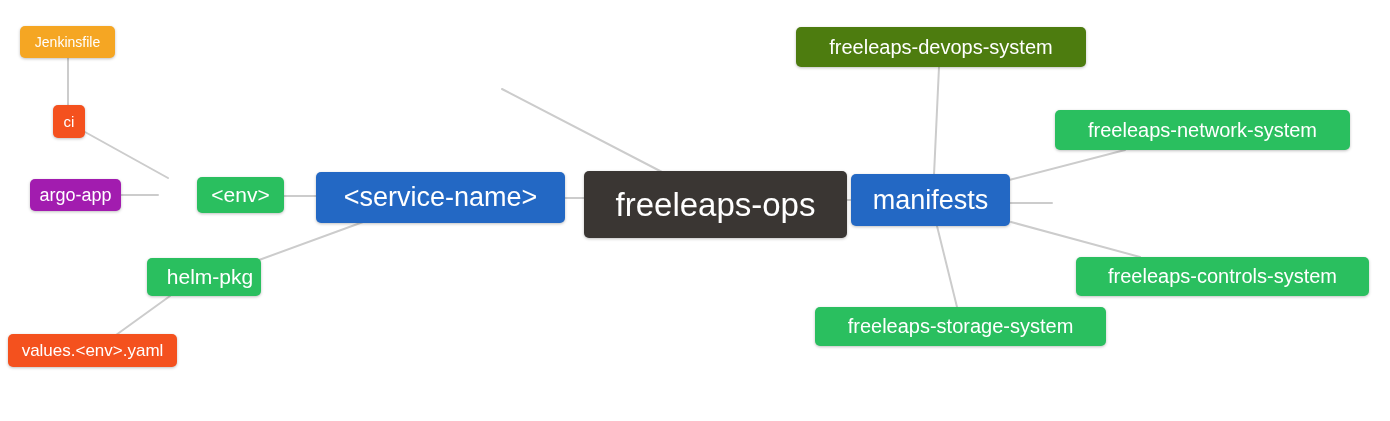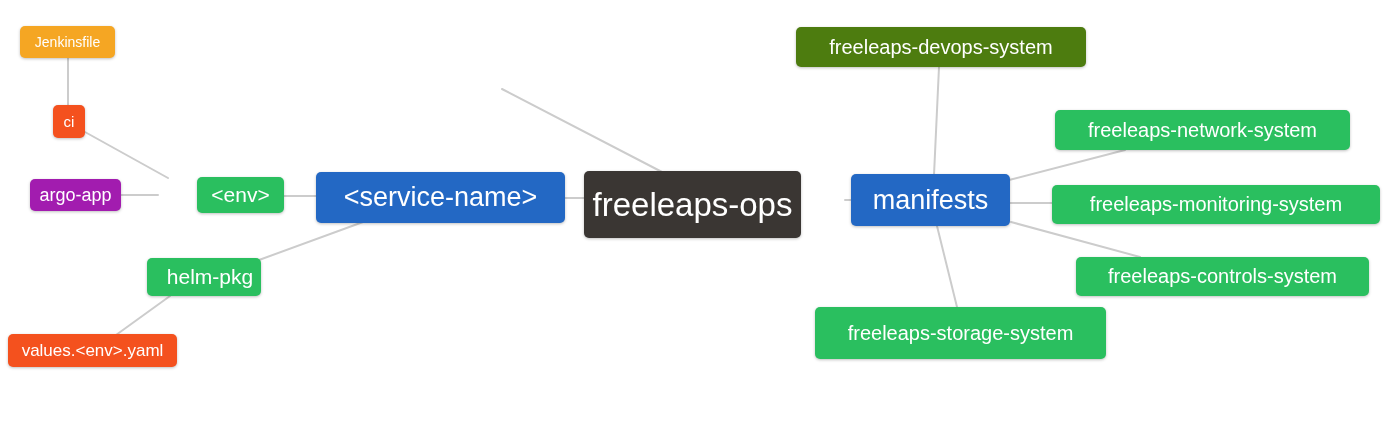--- a/index.html
+++ b/index.html
@@ -55,20 +55,19 @@
       <line x1="1011" y1="222" x2="1140" y2="257" stroke="#cccccc" stroke-width="2" stroke-linecap="round"></line>
       <line x1="937" y1="226" x2="957" y2="307" stroke="#cccccc" stroke-width="2" stroke-linecap="round"></line>
     </svg>
     <div class="node" style="left: 20px; top: 26px; width: 95px; height: 32px; font-size: 14px; background: rgb(245, 166, 35); color: rgb(255, 255, 255);">Jenkinsfile</div>
     <div class="node" style="left: 53px; top: 105px; width: 32px; height: 33px; font-size: 15px; background: rgb(244, 81, 30); color: rgb(255, 255, 255);">ci</div>
     <div class="node" style="left: 30px; top: 179px; width: 91px; height: 32px; font-size: 18px; background: #a21caf; color: rgb(255, 255, 255);">argo-app</div>
     <div class="node" style="left: 158px; top: 177px; width: 87px; height: 36px; font-size: 21px; background: rgb(42, 191, 95); color: rgb(255, 255, 255); margin-left: 39px;">&lt;env&gt;</div>
     <div class="node" style="left: 147px; top: 258px; width: 114px; height: 38px; font-size: 21px; background: rgb(42, 191, 95); color: rgb(255, 255, 255); padding-left: 12px;">helm-pkg</div>
     <div class="node" style="left: 8px; top: 334px; width: 169px; height: 33px; font-size: 17px; background: rgb(244, 81, 30); color: rgb(255, 255, 255);">values.&lt;env&gt;.yaml</div>
     <div class="node" style="left: 316px; top: 172px; width: 249px; height: 51px; font-size: 27px; background: rgb(35, 104, 196); color: rgb(255, 255, 255);">&lt;service-name&gt;</div>
-    <div class="node" style="left: 584px; top: 171px; width: 217px; height: 67px; font-size: 33px; background: rgb(58, 54, 51); color: rgb(255, 255, 255);">freeleaps-ops</div>
+    <div class="node" style="left: 584px; top: 171px; width: 263px; height: 67px; font-size: 33px; background: rgb(58, 54, 51); color: rgb(255, 255, 255);">freeleaps-ops</div>
     <div class="node" style="left: 851px; top: 174px; width: 159px; height: 52px; font-size: 27px; background: rgb(35, 104, 196); color: rgb(255, 255, 255);">manifests</div>
     <div class="node" style="left: 796px; top: 27px; width: 290px; height: 40px; font-size: 20px; background: #4d7c0f; color: rgb(255, 255, 255);">freeleaps-devops-system</div>
     <div class="node" style="left: 1055px; top: 110px; width: 295px; height: 40px; font-size: 20px; background: rgb(42, 191, 95); color: rgb(255, 255, 255);">freeleaps-network-system</div>
-    <div class="node" style="left: 1052px; top: 185px; width: 328px; height: 39px; font-size: 20px; background: rgb(42, 191, 95); color: rgb(255, 255, 255);">freeleaps-monitoring-system</div>
     <div class="node" style="left: 1060px; top: 257px; width: 293px; height: 39px; font-size: 20px; background: rgb(42, 191, 95); color: rgb(255, 255, 255); margin-left: 16px;">freeleaps-controls-system</div>
-    <div class="node" style="left: 815px; top: 307px; width: 291px; height: 52px; font-size: 20px; background: rgb(42, 191, 95); color: rgb(255, 255, 255);">freeleaps-storage-system</div>
+    <div class="node" style="left: 815px; top: 307px; width: 291px; height: 39px; font-size: 20px; background: rgb(42, 191, 95); color: rgb(255, 255, 255);">freeleaps-storage-system</div>
   </div>
 
 </body></html>

